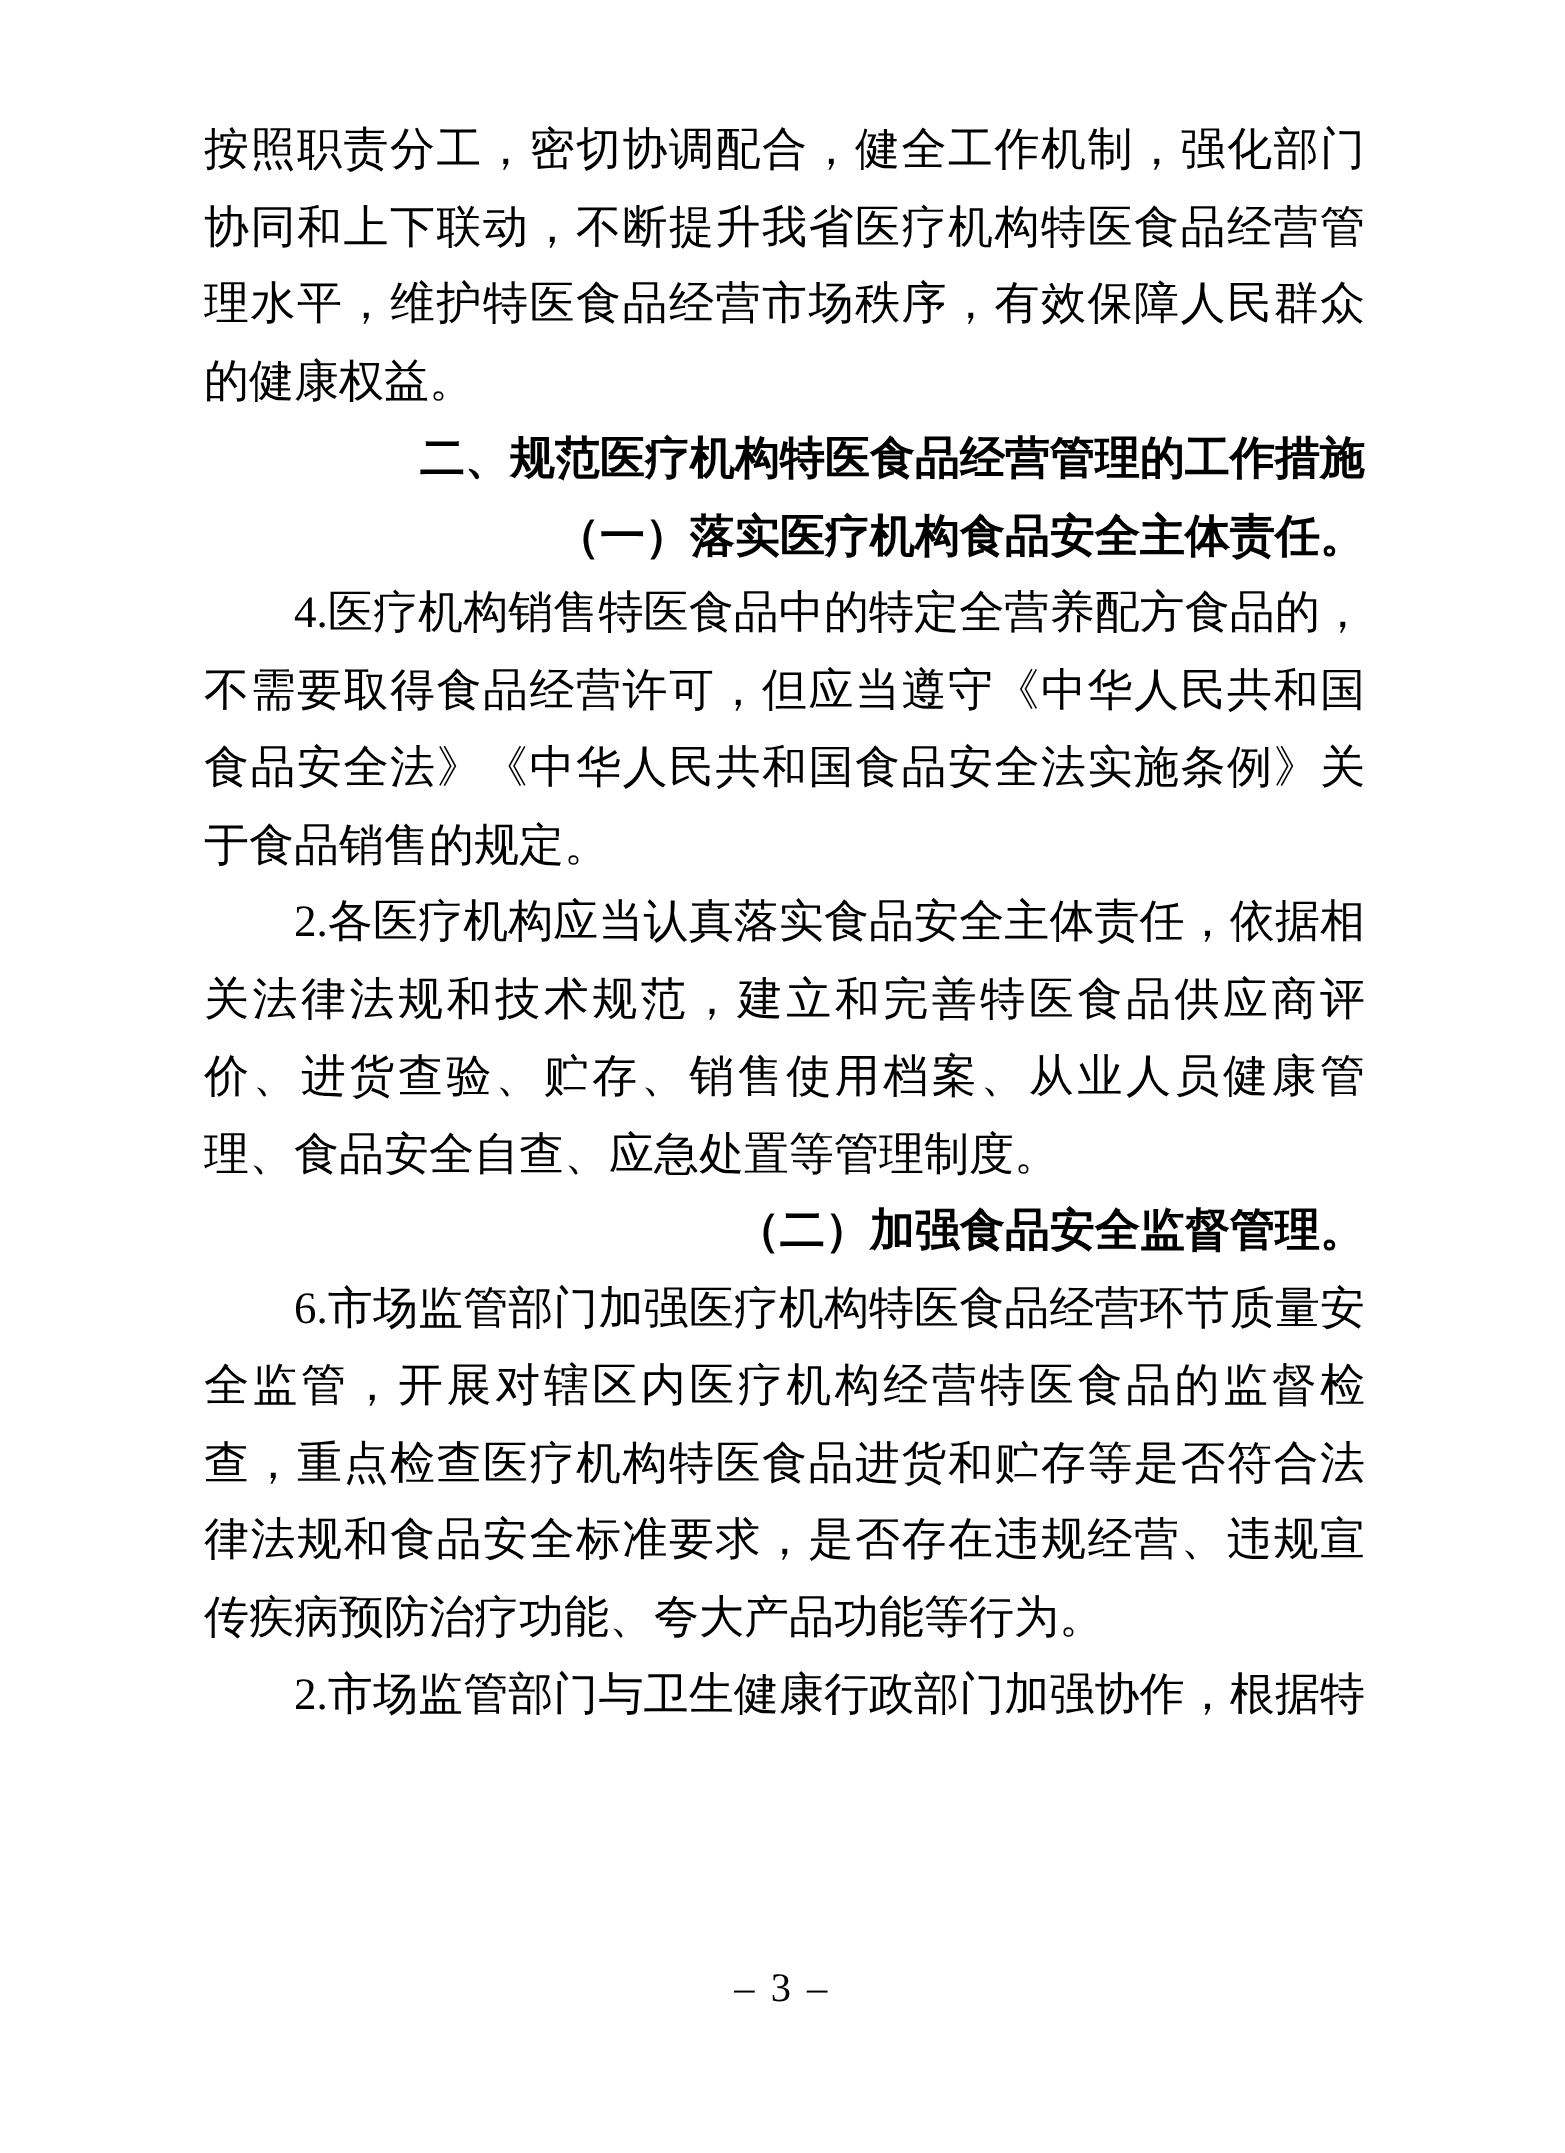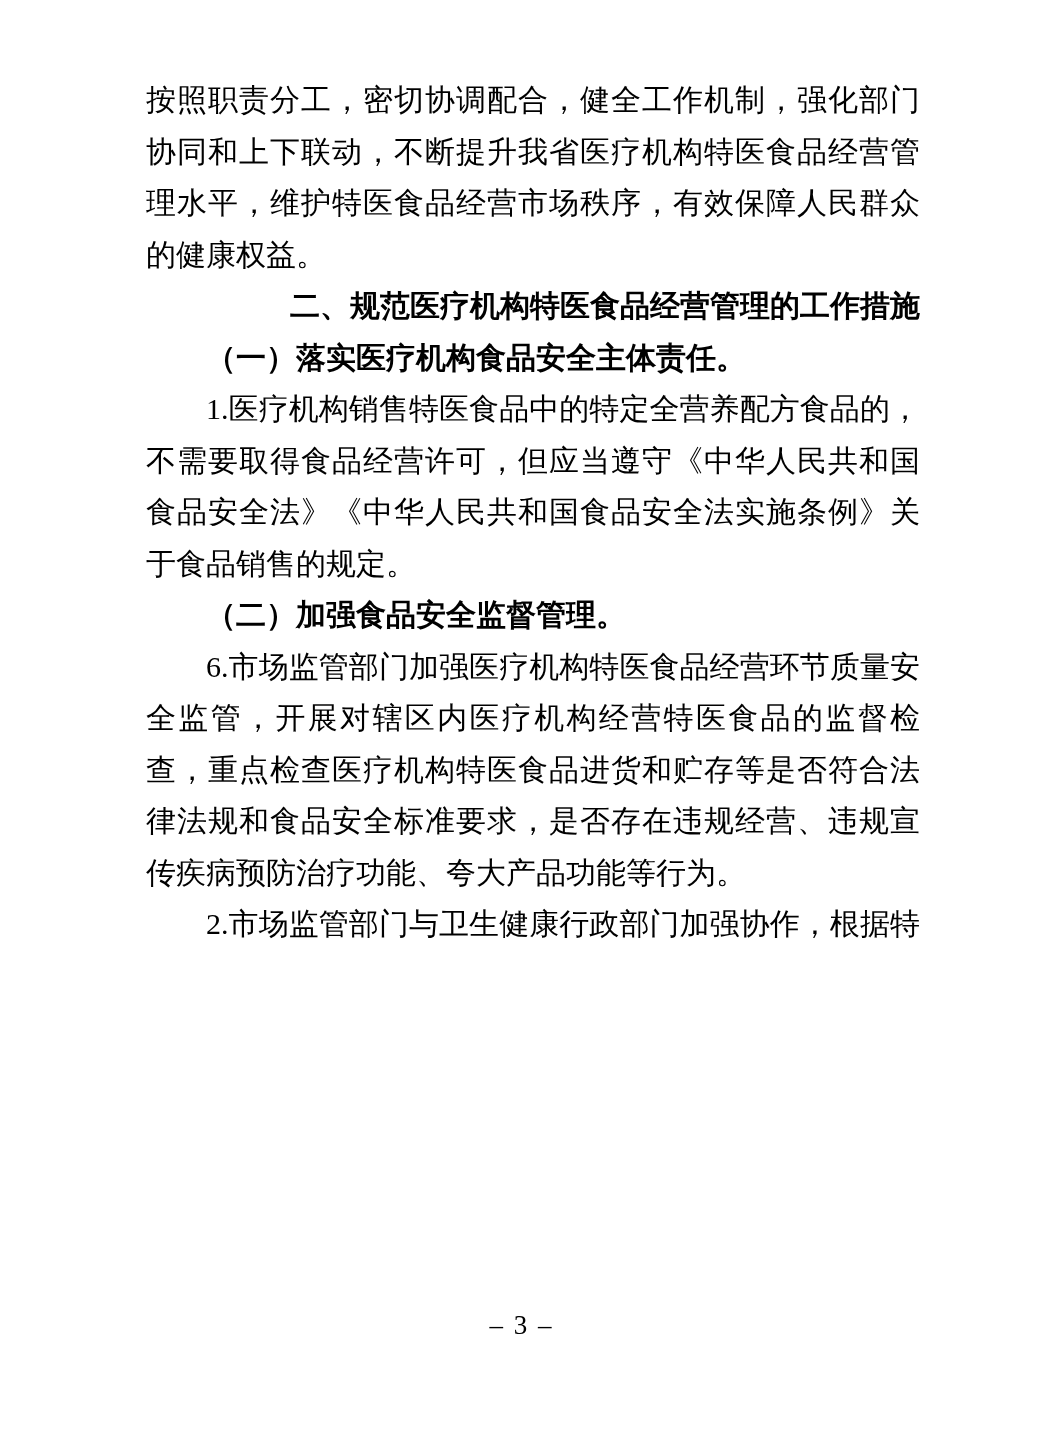--- a/index.html
+++ b/index.html
@@ -11,21 +11,21 @@
     position: relative;
     width: 1043px;
     height: 1435px;
     background: #ffffff;
     overflow: hidden;
     font-family: "Liberation Serif", "DejaVu Serif", serif;
     color: #000000;
   }
   .content {
     position: absolute;
-    left: 146px;
+    left: 136px;
     top: 74px;
     width: 774px;
     font-size: 30px;
     line-height: 51.5px;
     text-align: justify;
     text-justify: inter-ideograph;
   }
   .block {
     margin: 0;
     padding: 0;
@@ -34,21 +34,21 @@
   .block.no-indent {
     text-indent: 0;
   }
   .heading-hei {
     font-weight: bold;
     font-family: "Liberation Sans", "DejaVu Sans", sans-serif;
     text-align: right;
   }
   .heading-kai {
     font-weight: bold;
-    text-align: left;
+    text-align: right;
   }
   .cut {
     text-align-last: justify;
     font-family: Liberation Serif, serif;
   }
   .page-number {
     position: absolute;
     left: 0;
     top: 1310px;
     width: 100%;
@@ -64,22 +64,23 @@
 <div class="page">
 
   <div class="content">
 
     <p class="block no-indent">按照职责分工，密切协调配合，健全工作机制，强化部门协同和上下联动，不断提升我省医疗机构特医食品经营管理水平，维护特医食品经营市场秩序，有效保障人民群众的健康权益。</p>
 
     <p class="block heading-hei">二、规范医疗机构特医食品经营管理的工作措施</p>
 
     <p class="block heading-kai">（一）落实医疗机构食品安全主体责任。</p>
 
-    <p class="block">1.医疗机构销售特医食品中的特定全营养配方食品的，不需要取得食品经营许可，但应当遵守《中华人民共和国食品安全法》《中华人民共和国食品安全法实施条例》关于食品销售的规定。</p>
+    <p class="block">4.医疗机构销售特医食品中的特定全营养配方食品的，不需要取得食品经营许可，但应当遵守《中华人民共和国食品安全法》《中华人民共和国食品安全法实施条例》关于食品销售的规定。</p>
 
+    <p class="block">2.各医疗机构应当认真落实食品安全主体责任，依据相关法律法规和技术规范，建立和完善特医食品供应商评价、进货查验、贮存、销售使用档案、从业人员健康管理、食品安全自查、应急处置等管理制度。</p>
 
 
     <p class="block heading-kai">（二）加强食品安全监督管理。</p>
 
     <p class="block">6.市场监管部门加强医疗机构特医食品经营环节质量安全监管，开展对辖区内医疗机构经营特医食品的监督检查，重点检查医疗机构特医食品进货和贮存等是否符合法律法规和食品安全标准要求，是否存在违规经营、违规宣传疾病预防治疗功能、夸大产品功能等行为。</p>
 
     <p class="block cut">2.市场监管部门与卫生健康行政部门加强协作，根据特</p>
 
   </div>
 

